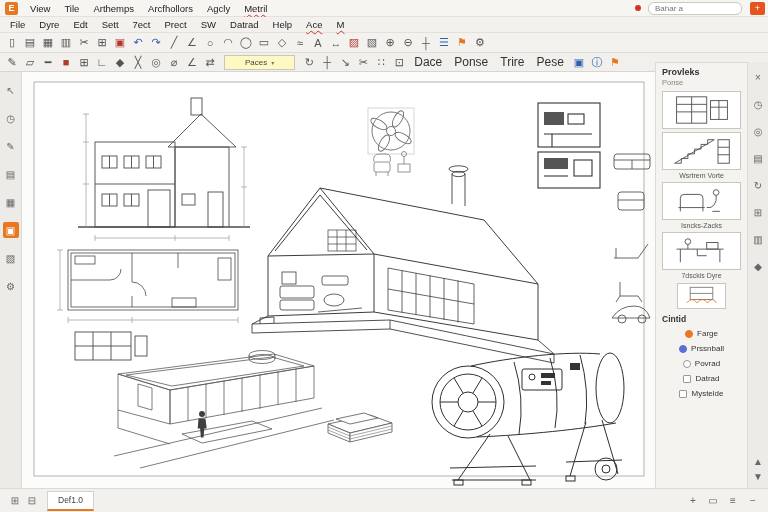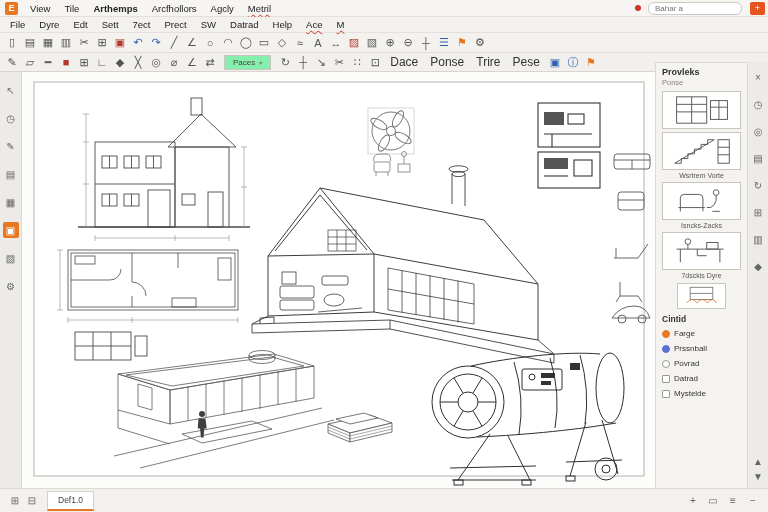--- a/index.html
+++ b/index.html
@@ -15,22 +15,22 @@
   .spacer{flex:1;}
   .alert-dot{width:6px;height:6px;background:#d03327;border-radius:50%;margin-right:7px;flex:0 0 auto;}
   .search-pill{width:80px;height:11px;border:1px solid #ccc8c2;border-radius:6px;background:#fff;
         font-size:8px;color:#999;padding:0 6px;margin-right:8px;outline:none;}
   .corner-btn{width:15px;height:13px;background:#e5531f;color:#fff;font-size:9px;line-height:13px;
         text-align:center;margin-right:3px;border-radius:2px;}
   #tb1{top:33px;height:20px;background:#f4f2ef;border-bottom:1px solid #e0ddd8;padding-left:4px;gap:2px;z-index:4;}
   #tb2{top:53px;height:19px;background:#f2f0ed;border-bottom:1px solid #d8d4cf;padding-left:4px;gap:2px;z-index:4;}
   .tbi{width:16px;height:16px;display:flex;align-items:center;justify-content:center;font-size:11px;
        color:#555;border-radius:2px;flex:0 0 auto;}
-  .dropdown{height:13px;border:1px solid #c9c5bf;background:#86efac;font-size:8px;color:#444;
-       padding:0 8px;display:flex;align-items:center;gap:4px;margin:0 4px;}
+  .dropdown{height:13px;border:1px solid #c9c5bf;background:#fef9c3;font-size:8px;color:#444;
+       padding:0 20px;display:flex;align-items:center;gap:4px;margin:0 4px;}
   .dd-caret{font-size:6px;color:#777;}
   .tb-btn{font-size:12px;color:#333;padding:0 5px;height:14px;display:flex;align-items:center;}
   .left-strip{position:absolute;left:0;top:72px;bottom:24px;width:22px;background:#edebe7;
        border-right:1px solid #ddd9d3;display:flex;flex-direction:column;align-items:center;
        padding-top:10px;gap:11px;box-sizing:border-box;}
   .ls-icon{width:16px;height:16px;font-size:10px;color:#666;display:flex;align-items:center;
        justify-content:center;border-radius:2px;}
   .ls-icon.active{background:#e87722;color:#fff;}
   .canvas-area{position:absolute;left:22px;top:72px;width:633px;height:416px;background:#fcfcfb;}
   .canvas-area svg{display:block;width:633px;height:416px;}
@@ -39,21 +39,21 @@
        font-size:8px;color:#333;overflow:hidden;z-index:6;}
   .rp-title{font-weight:bold;font-size:9px;}
   .rp-sub{color:#8a8680;font-size:7.5px;margin:1px 0 4px;}
   .thumb{width:100%;height:38px;background:#fff;border:1px solid #c9c5bf;margin-bottom:3px;
        display:flex;align-items:center;justify-content:center;box-sizing:border-box;}
   .thumb svg{width:70px;height:32px;}
   .thumb.mini{height:26px;width:62%;margin:4px auto 5px;}
   .thumb.mini svg{width:54px;height:24px;}
   .thumb-label{font-size:7px;color:#555;text-align:center;margin:-1px 0 3px;}
   .rp-section{font-weight:bold;font-size:8.5px;margin:5px 0 5px;}
-  .opt{display:flex;align-items:center;gap:4px;margin-bottom:6px;}
+  .opt{display:flex;align-items:center;gap:4px;margin-bottom:6px;justify-content:center;}
   .marker{width:8px;height:8px;border:1px solid #999;border-radius:50%;background:#fff;flex:0 0 auto;box-sizing:border-box;}
   .marker.square{border-radius:1px;}
   .right-strip{position:absolute;right:0;top:62px;bottom:24px;width:21px;background:#edebe7;
        border-left:1px solid #ddd9d3;display:flex;flex-direction:column;align-items:center;
        padding:8px 0 4px;box-sizing:border-box;z-index:6;}
   .rs-icons{display:flex;flex-direction:column;gap:12px;align-items:center;}
   .rs-icon{width:15px;height:15px;font-size:10px;color:#666;display:flex;align-items:center;justify-content:center;}
   .rs-spacer{flex:1;}
   .statusbar{position:absolute;left:0;right:0;bottom:0;height:24px;background:#f3f1ee;
        border-top:1px solid #ddd9d3;display:flex;align-items:center;font-size:9px;color:#444;
@@ -65,21 +65,21 @@
 </style>
 </head>
 <body>
 
 <div class="bar" id="mb1">
   <div class="logo">E</div>
   <div style="display:flex">
 
   <span class="menu-item">View</span>
       <span class="menu-item">Tile</span>
-      <span class="menu-item" style="font-weight: bold;">Arthemps</span>
+      <span class="menu-item" style="font-weight: normal;">Arthemps</span>
       <span class="menu-item">Arcfhollors</span>
       <span class="menu-item">Agcly</span>
       <span class="menu-item red-underline">Metril</span>
     </div>
   <div class="spacer"></div>
   <span class="alert-dot"></span>
   <input class="search-pill" placeholder="Bahar a" style="">
   <div class="corner-btn">+</div>
 </div>
 

